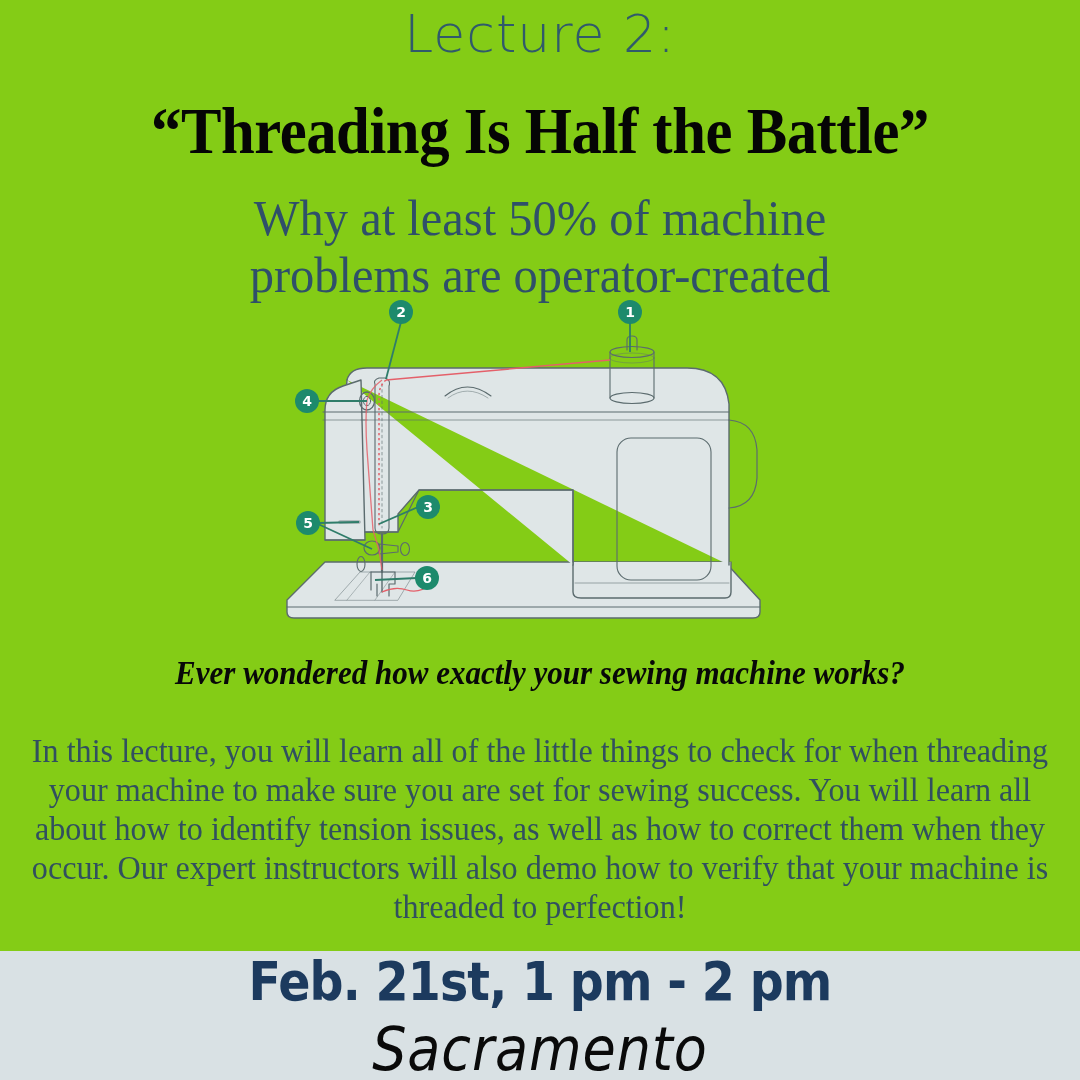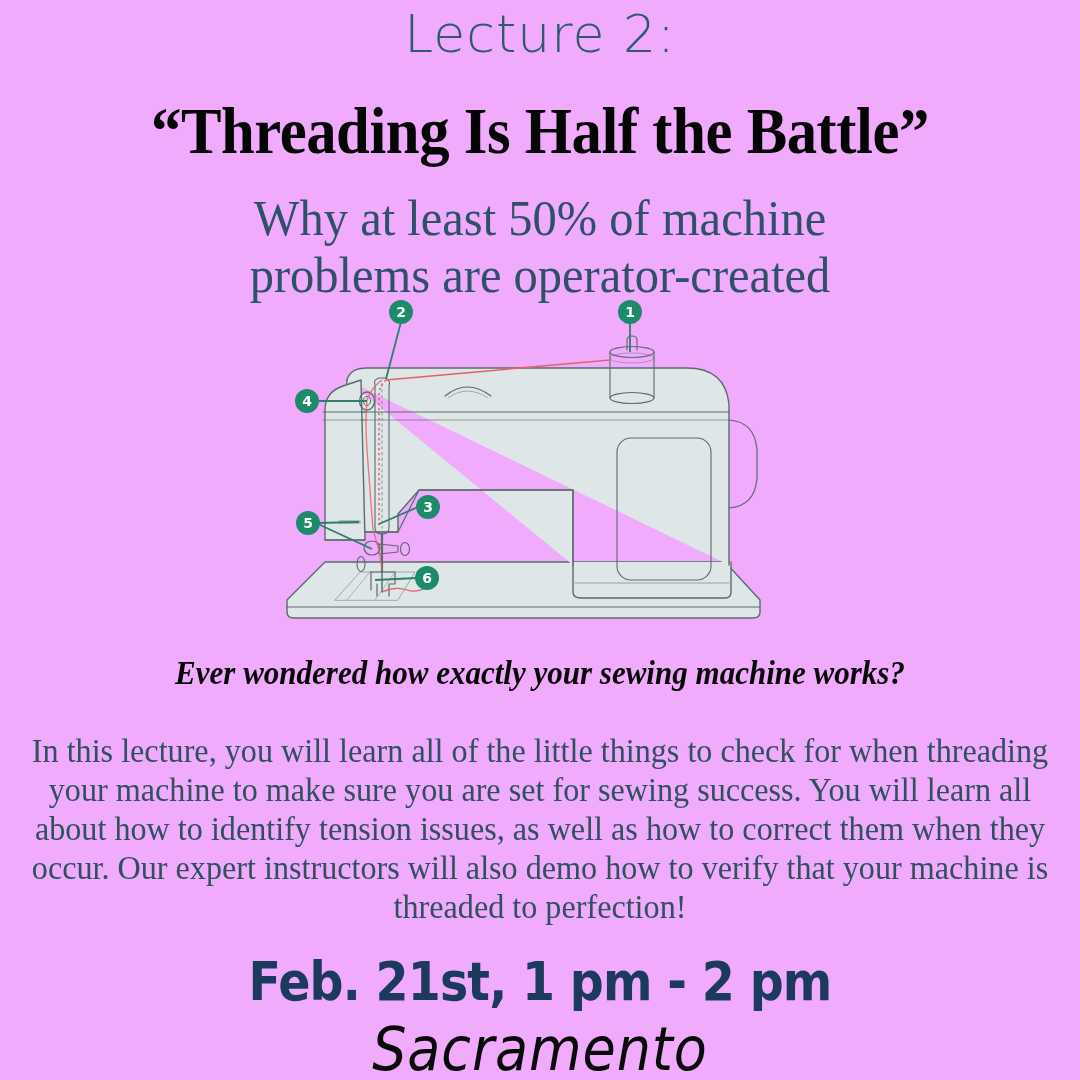--- a/index.html
+++ b/index.html
@@ -9,22 +9,22 @@
   body {
     width: 1080px;
     height: 1080px;
     background: #d9e1e4;
     font-family: "Liberation Serif", serif;
     overflow: hidden;
   }
   .poster {
     position: relative;
     width: 1080px;
-    height: 1080px;
-    background: #f0abfc;
+    height: 951px;
+    background: #84cc16;
     box-sizing: border-box;
   }
 
   
   .lecture-label {
     position: absolute;
     top: 6px;
     left: 0;
     width: 1080px;
     text-align: center;

